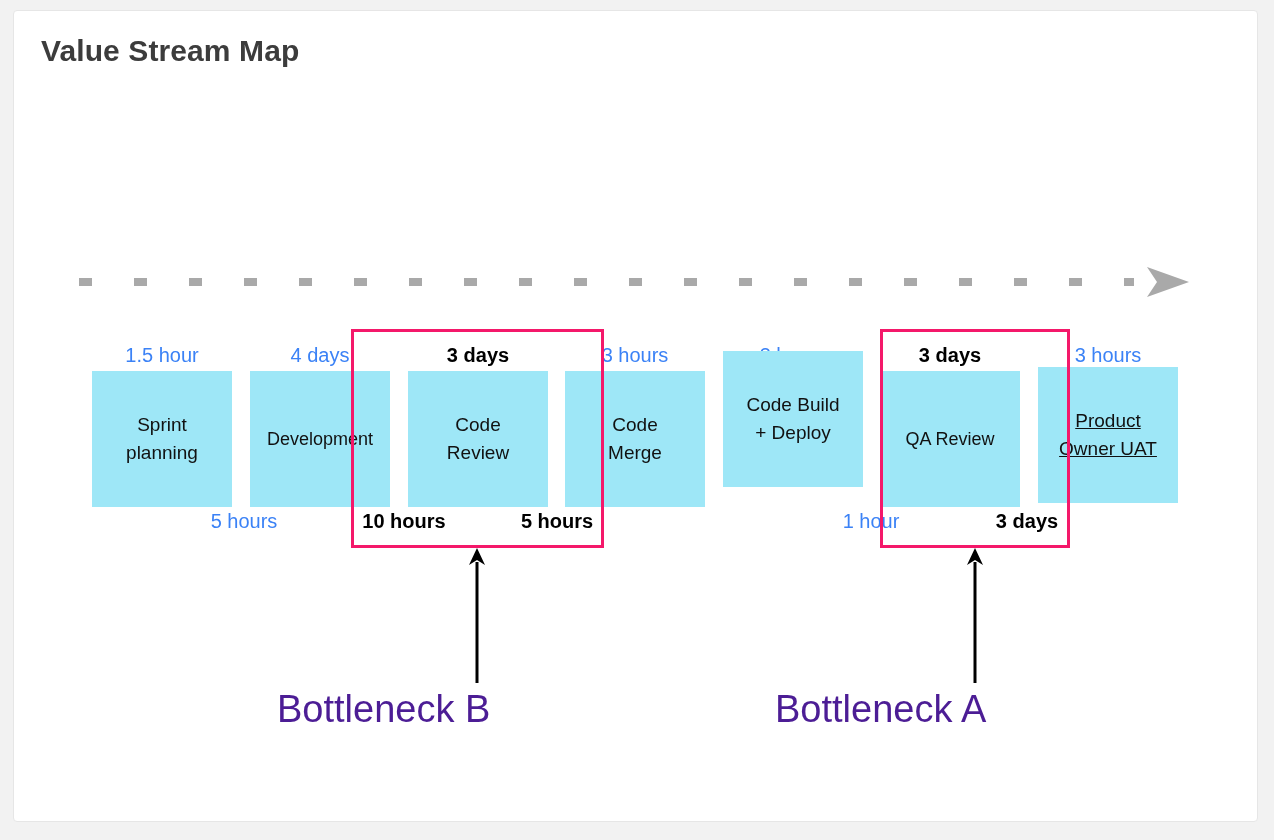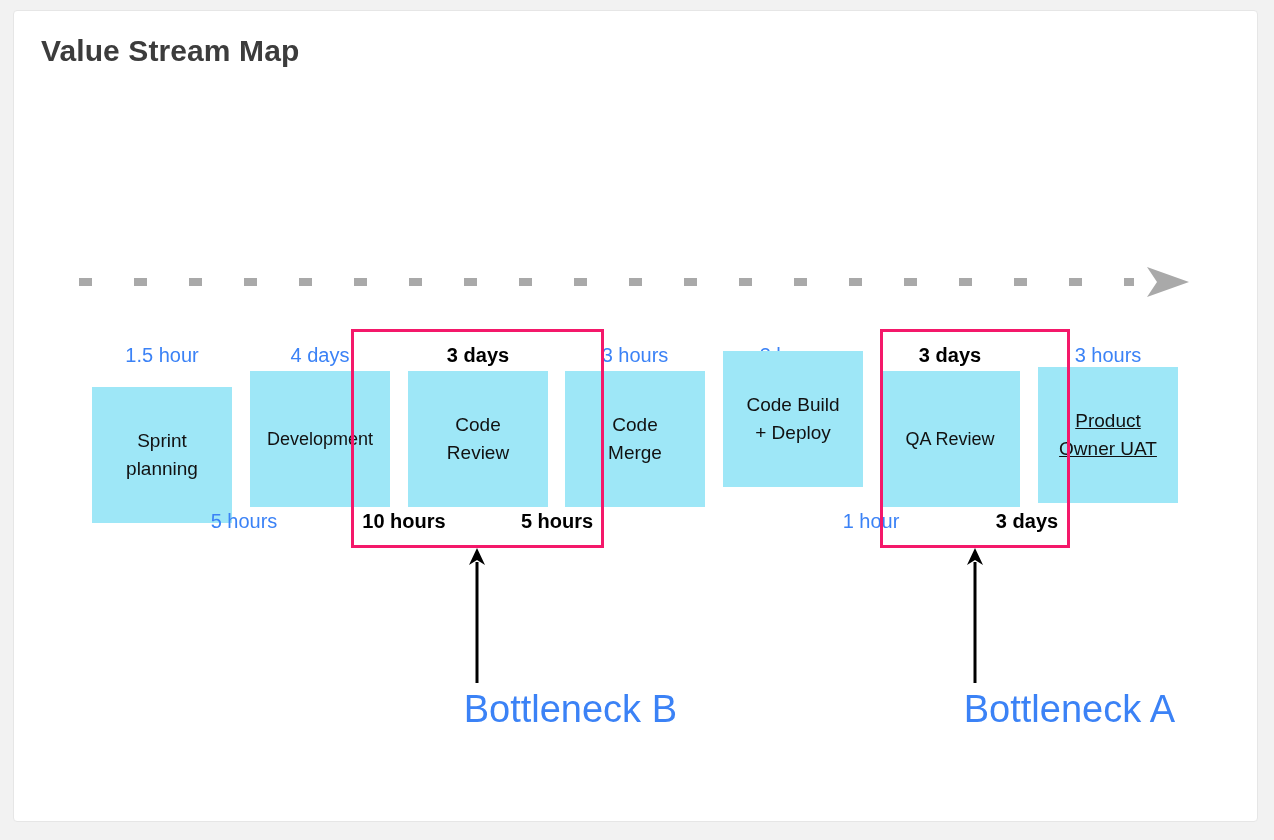--- a/index.html
+++ b/index.html
@@ -104,23 +104,23 @@
     pointer-events: none;
   }
 
   
   .callout-arrow {
     position: absolute;
   }
   .callout-label {
     position: absolute;
     font-size: 38px;
-    color: #3b82f6;
+    color: #4c1d95;
     white-space: nowrap;
-    text-align: right;
+    text-align: left;
   }
 </style>
 </head>
 <body>
 
 <div id="canvas">
 
   <div class="card">
 
     <div class="page-title">Value Stream Map</div>
@@ -128,21 +128,21 @@
 
     <div class="flow-arrow">
       <svg width="1110" height="32" viewBox="0 0 1110 32">
         <line x1="0" y1="16" x2="1055" y2="16" stroke="#a9a9a9" stroke-width="8" stroke-dasharray="13 42" stroke-linecap="butt"></line>
         <path d="M 1068 1 L 1110 16 L 1068 31 L 1078 16 Z" fill="#a9a9a9"></path>
       </svg>
     </div>
 
     <div id="steps-layer">
         <div class="time-label" style="left: 68px; top: 333px; width: 160px;">1.5 hour</div>
-        <div class="proc-box" style="left: 78px; top: 360px; width: 140px; height: 136px; margin-top: 16px;">Sprint
+        <div class="proc-box" style="left: 78px; top: 360px; width: 140px; height: 136px;">Sprint
 planning</div>
         <div class="time-label" style="left: 226px; top: 333px; width: 160px;">4 days</div>
         <div class="proc-box small" style="left: 236px; top: 360px; width: 140px; height: 136px;">Development</div>
         <div class="time-label bold" style="left: 384px; top: 333px; width: 160px;">3 days</div>
         <div class="proc-box" style="left: 394px; top: 360px; width: 140px; height: 136px;">Code
 Review</div>
         <div class="time-label" style="left: 541px; top: 333px; width: 160px;">3 hours</div>
         <div class="proc-box" style="left: 551px; top: 360px; width: 140px; height: 136px;">Code
 Merge</div>
         <div class="time-label" style="left: 699px; top: 333px; width: 160px;">3 hours</div>

